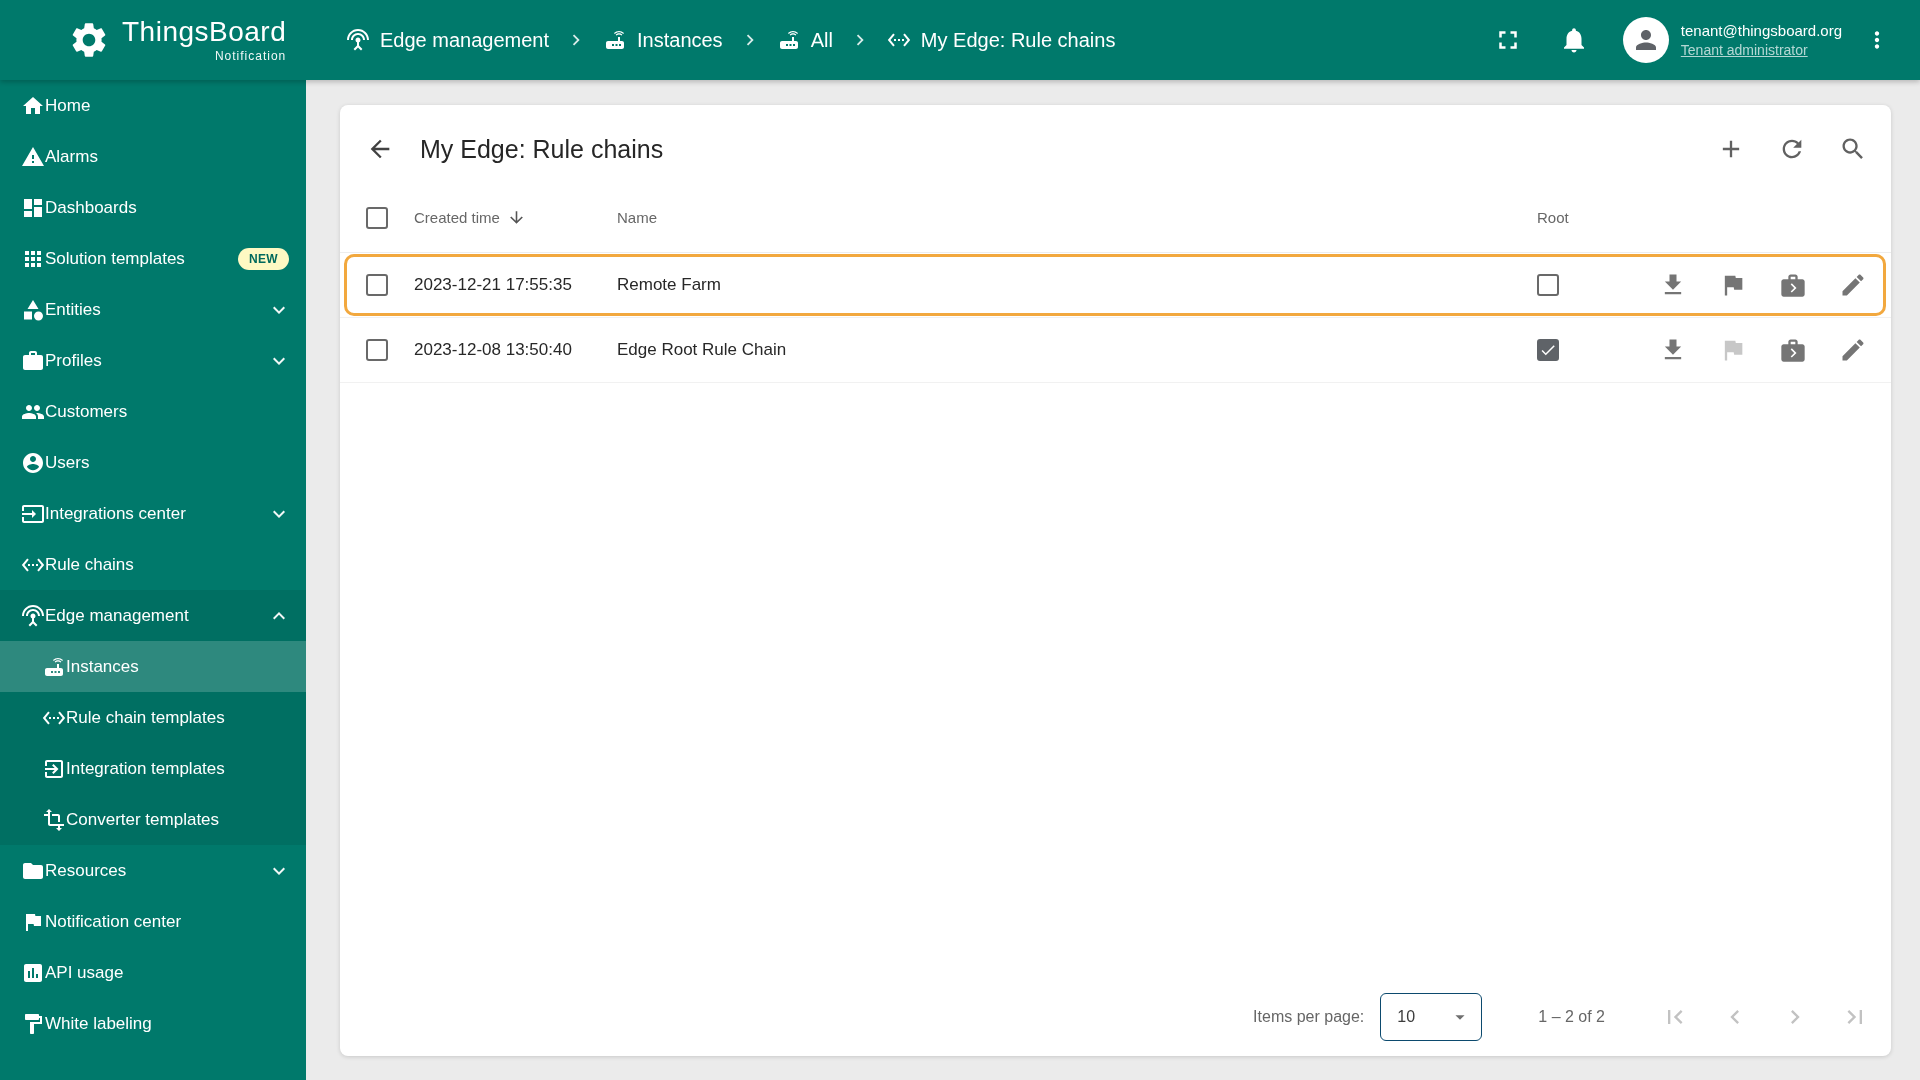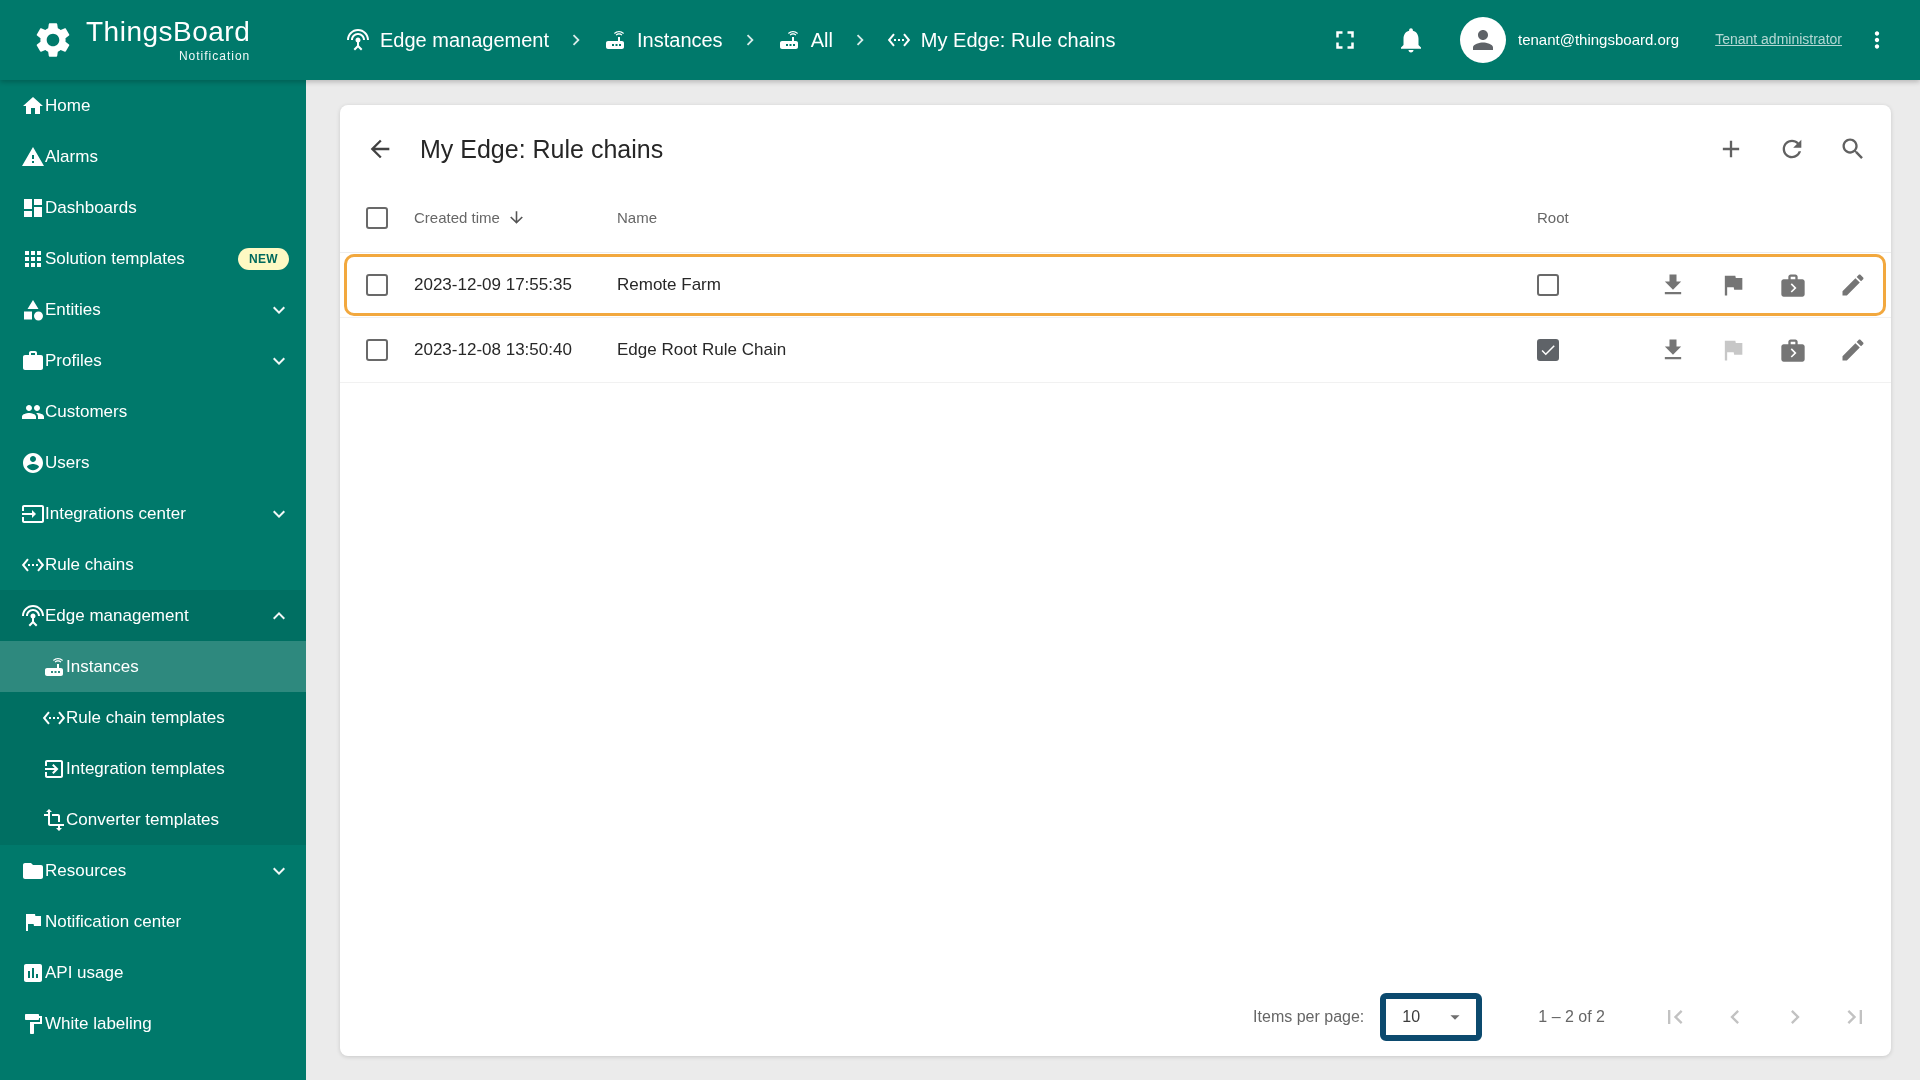--- a/index.html
+++ b/index.html
@@ -13,38 +13,38 @@
   .icon { display: inline-flex; flex: 0 0 auto; }
   .icon svg { width: 100%; height: 100%; fill: currentColor; }
 
   
   .topbar {
     position: absolute; top: 0; left: 0; width: 1920px; height: 80px;
     background: #00796b; color: #fff;
     display: flex; align-items: center; z-index: 20;
     box-shadow: 0 2px 5px rgba(0,0,0,0.22);
   }
-  .logo { flex: 0 0 306px; display: flex; align-items: center; padding-left: 32px; gap: 12px; cursor: pointer; }
+  .logo { flex: 0 0 306px; display: flex; align-items: center; padding-left: 68px; gap: 12px; cursor: pointer; }
   .logo-gear { width: 42px; height: 42px; color: #fff; }
   .logo-text { display: flex; flex-direction: column; align-items: flex-end; }
   .logo-title { font-size: 28px; font-weight: 500; letter-spacing: 0.5px; line-height: 1.05; }
   .logo-sub { font-size: 12px; letter-spacing: 1px; opacity: 0.95; margin-top: 2px; }
   .breadcrumb { display: flex; align-items: center; margin-left: 40px; }
   .crumb { display: flex; align-items: center; gap: 10px; font-size: 20px; cursor: pointer; white-space: nowrap; }
   .crumb .icon { width: 24px; height: 24px; }
   .crumb-sep { width: 22px; height: 22px; margin: 0 16px; opacity: 0.85; }
   .topbar-right { margin-left: auto; display: flex; align-items: center; padding-right: 30px; }
   .tb-iconbtn { width: 30px; height: 30px; color: #fff; cursor: pointer; }
   .bell { margin-left: 36px; }
   .avatar {
     width: 46px; height: 46px; border-radius: 50%; background: #fff; color: #5f6368;
     margin-left: 34px; display: flex; align-items: center; justify-content: center; cursor: pointer;
   }
   .avatar .icon { width: 30px; height: 30px; }
-  .user-info { margin-left: 12px; display: flex; flex-direction: row; line-height: 1.3; gap: 36px; }
+  .user-info { margin-left: 12px; display: flex; flex-direction: column; line-height: 1.3; }
   .user-email { font-size: 15px; }
   .user-role { font-size: 14px; color: rgba(255,255,255,0.7); text-decoration: underline; }
   .more-btn { width: 26px; height: 26px; margin-left: 22px; }
 
   
   .sidebar {
     position: absolute; top: 80px; left: 0; width: 306px; height: 1000px;
     background: #00796b; color: #fff; overflow: hidden;
   }
   .nav-item {
@@ -104,21 +104,21 @@
   .cb .icon { width: 18px; height: 18px; visibility: hidden; color: #fff; }
   .cb.checked { background: #5f6368; border-color: #5f6368; }
   .cb.checked .icon { visibility: visible; }
 
   .card-footer {
     flex: 0 0 78px; display: flex; align-items: center; justify-content: flex-end;
     padding-right: 22px; color: #666; font-size: 16px; text-align: center;
   }
   .ipp-select {
     margin-left: 16px; width: 102px; height: 48px;
-    border: 6px solid #0c4a6e; border-radius: 6px;
+    border: 1px solid #0c4a6e; border-radius: 6px;
     display: flex; align-items: center; padding: 0 10px 0 16px;
     cursor: pointer; color: #3c3c3c;
   }
   .ipp-caret { margin-left: auto; width: 22px; height: 22px; color: #6f6f6f; }
   .page-range { margin-left: 56px; }
   .pager { display: flex; align-items: center; gap: 32px; margin-left: 56px; }
   .pgbtn { width: 28px; height: 28px; color: #c2c2c2; cursor: default; }
 </style>
 </head>
 <body>
@@ -458,21 +458,21 @@
       <div class="trow highlighted">
         <div class="cell-check">
           <span class="cb">
               <span class="icon">
                 <svg viewBox="0 0 24 24">
                   <path d="M9 16.17L4.83 12l-1.42 1.41L9 19 21 7l-1.41-1.41z"></path>
                 </svg>
               </span>
             </span>
         </div>
-        <div class="cell-created">2023-12-09 17:55:35</div>
+        <div class="cell-created">2023-12-21 17:55:35</div>
         <div class="cell-name">Remote Farm</div>
         <div class="cell-root">
           <span class="cb">
               <span class="icon">
                 <svg viewBox="0 0 24 24">
                   <path d="M9 16.17L4.83 12l-1.42 1.41L9 19 21 7l-1.41-1.41z"></path>
                 </svg>
               </span>
             </span>
         </div>

